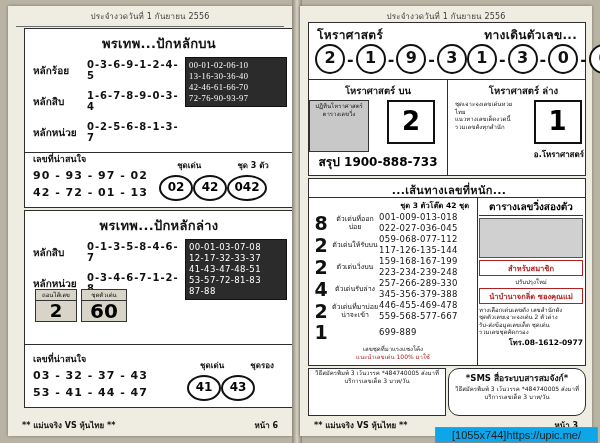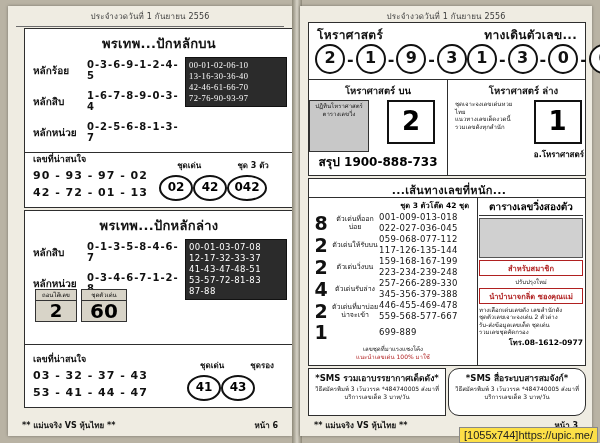--- a/index.html
+++ b/index.html
@@ -92,22 +92,22 @@
   .footer{
     position:absolute;bottom:4px;left:0;width:100%;
     display:flex;justify-content:space-between;padding:0 14px;
     box-sizing:border-box;font-size:8px;font-weight:bold;color:#111;
   }
   .smsbar{
     position:absolute;border:1px solid #2e2e2e;background:#fff;text-align:center;
   }
   .smstitle{font-size:10px;font-weight:bold;color:#111;}
   .watermark{
-    position:absolute;right:2px;bottom:0px;background:#fde047;border:1px solid #888;
-    font-size:11px;color:#222;padding:1px 4px;font-family:"Liberation Sans",sans-serif;margin-left:36px;
+    position:absolute;right:2px;bottom:0px;background:#0ea5e9;border:1px solid #888;
+    font-size:11px;color:#222;padding:1px 16px;font-family:"Liberation Sans",sans-serif;margin-left:36px;
   }
   .vline{position:absolute;background:#2e2e2e;width:1px;}
   .hline{position:absolute;background:#2e2e2e;height:1px;}
 </style>
 </head>
 <body>
 
 <div class="page">
 
   <div class="sheet sheet-left">
@@ -352,21 +352,20 @@
         <div class="redbox">นำบำนาจกลิ่ด ซองคุณแม่</div>
         <div class="tiny2" style="white-space:pre-line;text-align:left;">ทางเลือกเด่นเลขดัง เลขสำนักดัง
 ชุดตัวเลขเจาะจงเด่น 2 ตัวล่าง</div>
         <div class="tiny2" style="white-space:pre-line;text-align:left;">รับ-ส่งข้อมูลเลขเด็ด ชุดเด่น
 รวมเลขชุดคัดกรอง</div>
         <div style="font-size:7.5px;font-weight:bold;text-align:right;">โทร.08-1612-0977</div>
       </div>
     </div>
 
     <div class="smsbar" style="left:8px;top:362px;width:136px;height:46px;">
-      <div class="smstitle" style="font-size:8.5px;padding-top:2px;">*SMS  รวมเอาบรรยากาศเด็ดดัง*</div>
       <div class="tiny2">วิธีสมัครพิมพ์ 3 เว้นวรรค *484740005 ส่งมาที่</div>
       <div class="tiny2">บริการเลขเด็ด 3 บาท/วัน</div>
     </div>
     <div class="smsbar" style="left:148px;top:362px;width:136px;height:46px;border-radius:11px;">
       <div class="smstitle" style="font-size:8.5px;padding-top:2px;">*SMS  สื่อระบบสารสมจังก์*</div>
       <div class="tiny2">วิธีสมัครพิมพ์ 3 เว้นวรรค *484740005 ส่งมาที่</div>
       <div class="tiny2">บริการเลขเด็ด 3 บาท/วัน</div>
     </div>
 
     <div class="footer">

